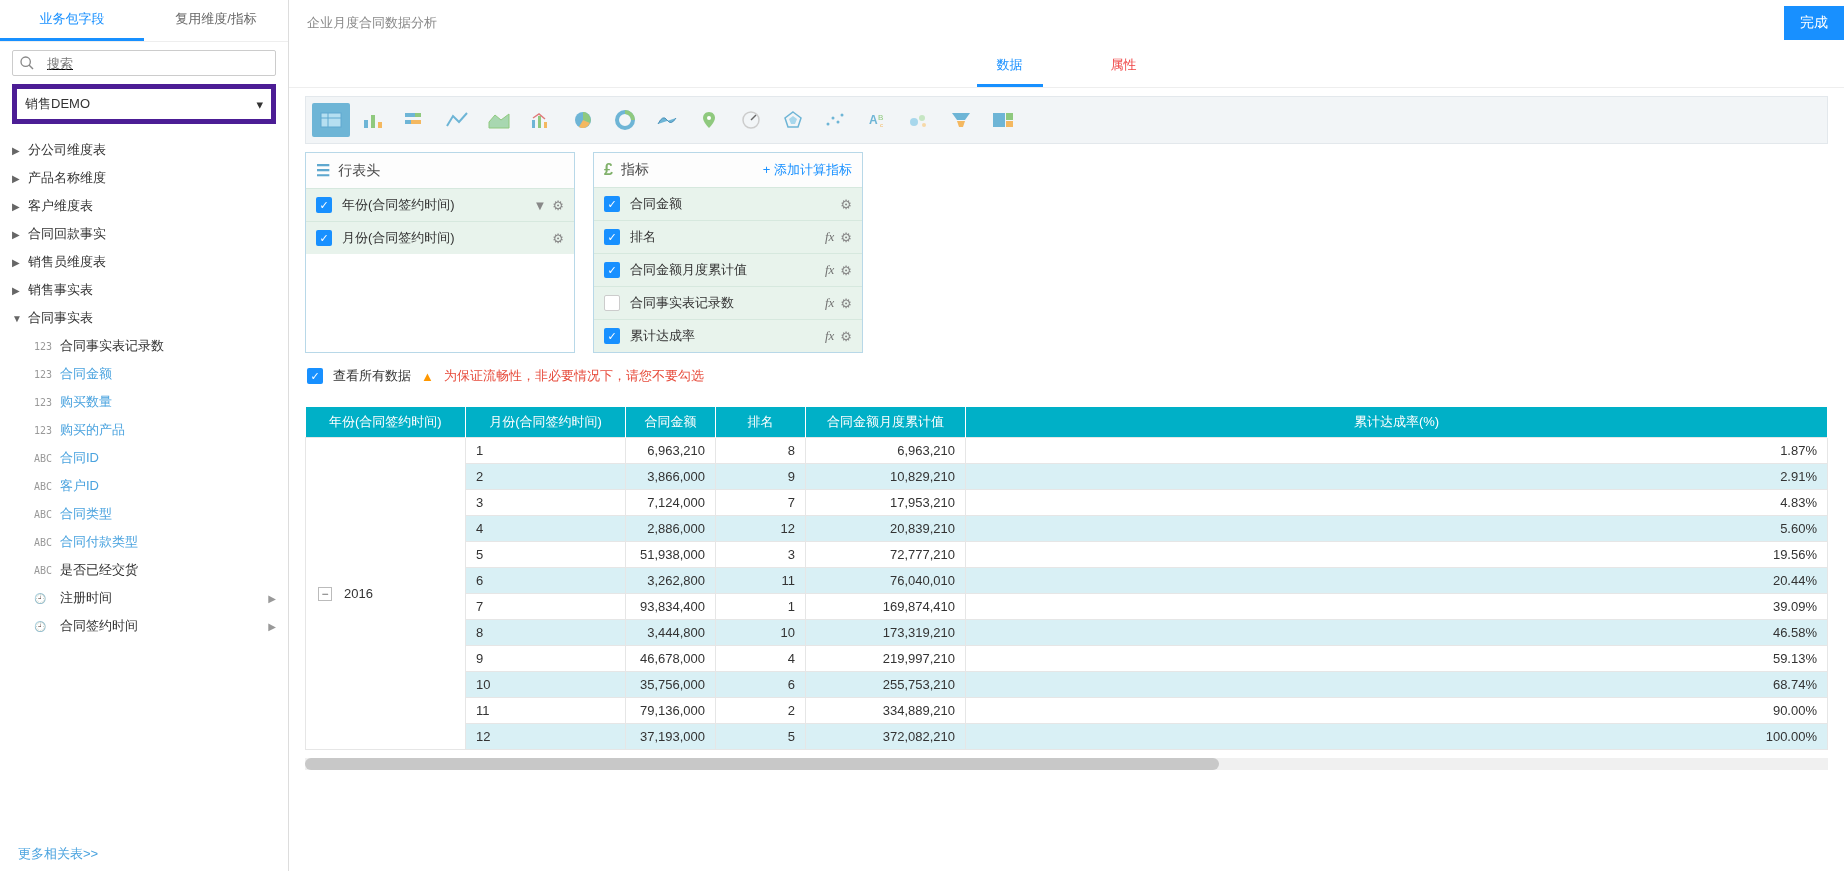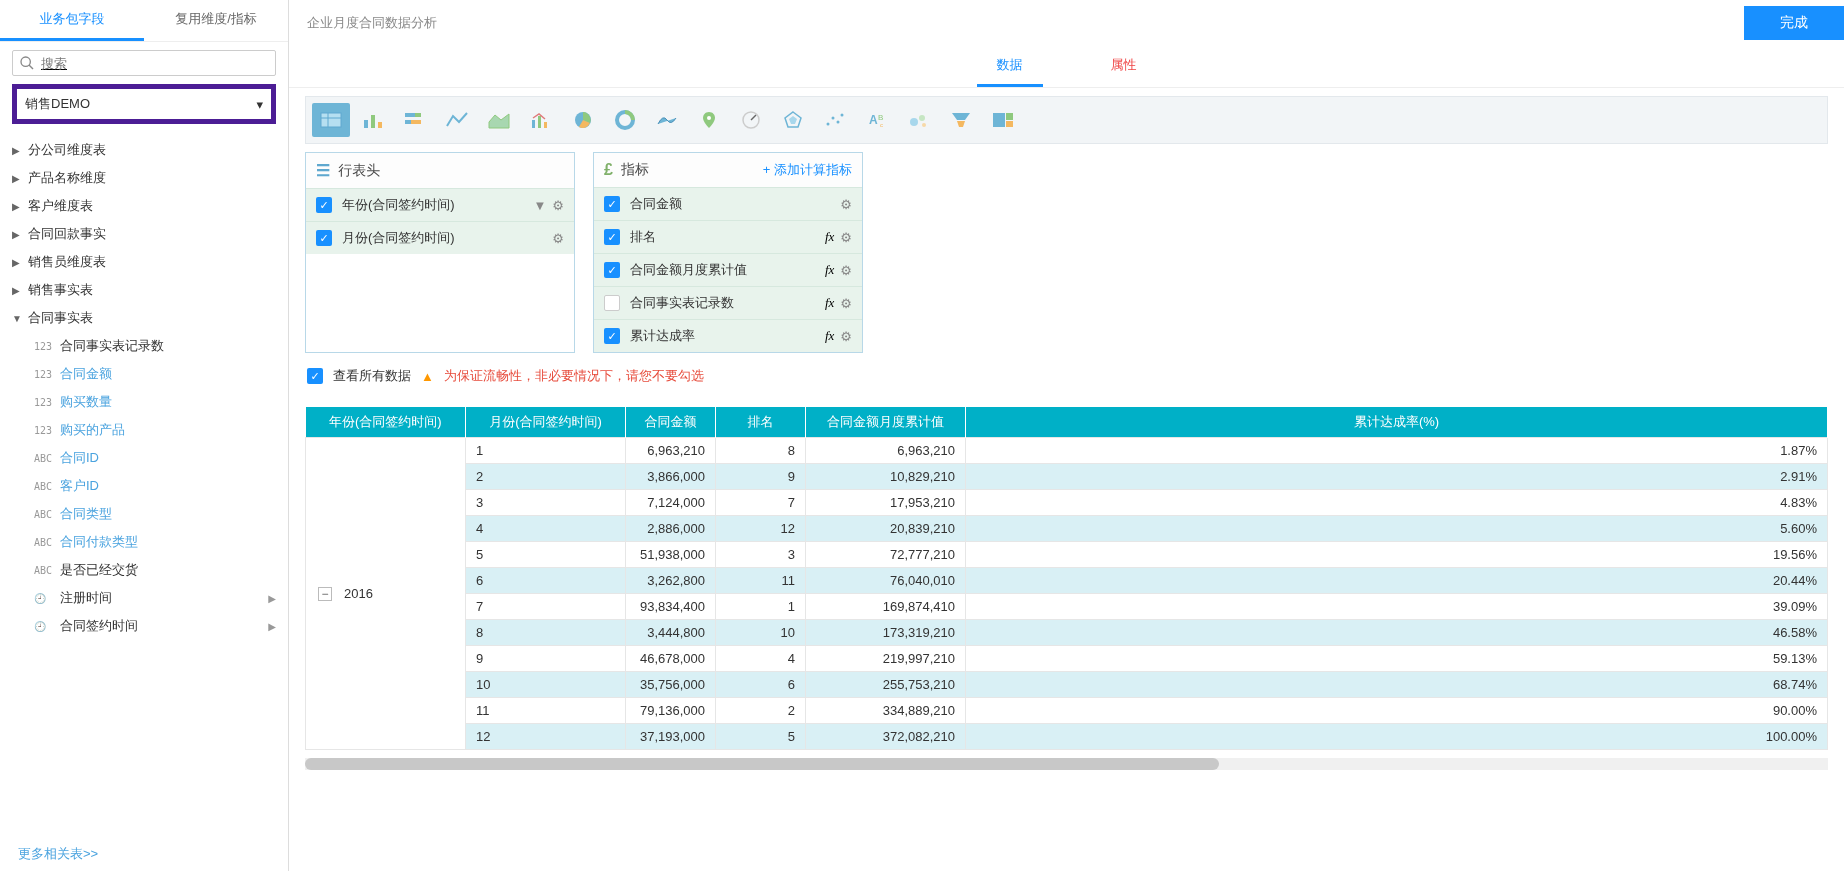--- a/index.html
+++ b/index.html
@@ -6,39 +6,39 @@
 body { font-family: "Microsoft YaHei", Arial, sans-serif; font-size: 13px; color: #333; background: #fff; overflow: hidden; }
 .app { display: flex; height: 871px; width: 1844px; }
 
 
 .sidebar { width: 289px; border-right: 1px solid #ddd; display: flex; flex-direction: column; }
 .sidebar-tabs { display: flex; border-bottom: 1px solid #eee; }
 .sidebar-tab { flex: 1; text-align: center; padding: 10px 0; cursor: pointer; color: #666; }
 .sidebar-tab.active { color: #1890ff; border-bottom: 3px solid #1890ff; }
 .search-wrap { padding: 8px 12px; }
 .search-box { display: flex; align-items: center; border: 1px solid #ccc; border-radius: 2px; padding: 4px 6px; }
-.search-box input { border: none; outline: none; flex: 1; font-size: 13px; margin-left: 6px; text-decoration: underline; }
+.search-box input { border: none; outline: none; flex: 1; font-size: 13px; margin-left: 12px; text-decoration: underline; }
 .search-icon-svg { width: 16px; height: 16px; stroke: #888; }
 .select-wrap { padding: 0 12px 8px; }
 .select-box { display: flex; align-items: center; justify-content: space-between; border: 5px solid #4c1d95; padding: 6px 8px; cursor: pointer; }
 .tree { padding: 4px 0; overflow-y: auto; flex: 1; }
 .tree-node { display: flex; align-items: center; padding: 5px 12px; cursor: pointer; }
 .tree-caret { width: 12px; display: inline-block; color: #666; font-size: 10px; margin-right: 4px; }
 .tree-leaf { display: flex; align-items: center; padding: 5px 12px 5px 34px; cursor: pointer; }
 .leaf-type { width: 26px; font-size: 10px; color: #999; text-align: left; font-family: monospace; }
 .leaf-label { color: #4aa3df; }
 .leaf-label.plain { color: #333; }
 .leaf-arrow { margin-left: auto; color: #999; font-size: 10px; }
 .more-link { padding: 8px 18px; color: #4aa3df; cursor: pointer; }
 
 
 .main { flex: 1; display: flex; flex-direction: column; position: relative; }
 .main-header { display: flex; align-items: center; justify-content: space-between; padding: 6px 0 6px 18px; }
 .main-title { color: #888; font-size: 13px; }
-.done-btn { background: #1890ff; color: #fff; padding: 8px 36px; cursor: pointer; font-size: 14px; }
+.done-btn { background: #1890ff; color: #fff; padding: 8px 16px; cursor: pointer; font-size: 14px; }
 
 .center-tabs { display: flex; justify-content: center; gap: 48px; border-bottom: 1px solid #eee; }
 .center-tab { padding: 10px 20px; cursor: pointer; color: #ef4444; }
 .center-tab.active { color: #1890ff; border-bottom: 3px solid #1890ff; }
 
 .chart-toolbar { margin: 8px 16px; background: #f2f5f7; border: 1px solid #e3e8ec; display: flex; align-items: center; padding: 6px; gap: 4px; }
 .chart-ico { width: 38px; height: 34px; display: flex; align-items: center; justify-content: center; cursor: pointer; border-radius: 2px; }
 .chart-ico.active { background: #6eb5d6; }
 .chart-ico svg { width: 24px; height: 20px; }
 
@@ -46,21 +46,21 @@
 .panel { border: 1px solid #b8d8e8; background: #fff; width: 270px; }
 .panel-head { display: flex; align-items: center; padding: 8px 10px; background: #fdfdfd; font-size: 14px; color: #4a4a4a; }
 .panel-head .ph-icon { margin-right: 8px; color: #5fa8cf; font-weight: bold; font-size: 16px; }
 .panel-head .add-link { margin-left: auto; color: #1890ff; font-size: 13px; cursor: pointer; }
 .panel-body { padding: 0; }
 .panel-body .prow { display: flex; align-items: center; padding: 7px 10px; background: #e8f3ec; border-top: 1px solid #d6e8de; }
 .prow .chk { width: 16px; height: 16px; background: #1890ff; border-radius: 2px; display: flex; align-items: center; justify-content: center; color: #fff; font-size: 11px; margin-right: 10px; cursor: pointer; }
 .prow .chk.empty { background: #fff; border: 1px solid #ccc; }
 .prow .plabel { flex: 1; color: #333; }
 .prow .pico { color: #888; margin-left: 6px; cursor: pointer; font-size: 13px; }
-.prow .fx { font-style: italic; font-family: serif; font-size: 13px; color: #000000; }
+.prow .fx { font-style: italic; font-family: serif; font-size: 13px; color: #737373; }
 .panel-body .spacer { height: 90px; }
 
 .view-all { display: flex; align-items: center; padding: 14px 18px; gap: 10px; }
 .view-all .chk { width: 16px; height: 16px; background: #1890ff; border-radius: 2px; display: flex; align-items: center; justify-content: center; color: #fff; font-size: 11px; cursor: pointer; }
 .warn-ico { color: #ff9800; }
 .warn-txt { color: #e74c3c; }
 
 .table-wrap { margin: 8px 16px; overflow: auto; }
 table { border-collapse: collapse; width: 100%; }
 thead th { background: #00b0c7; color: #fff; padding: 6px 10px; font-weight: normal; text-align: center; border-right: 1px solid #fff; white-space: nowrap; }

